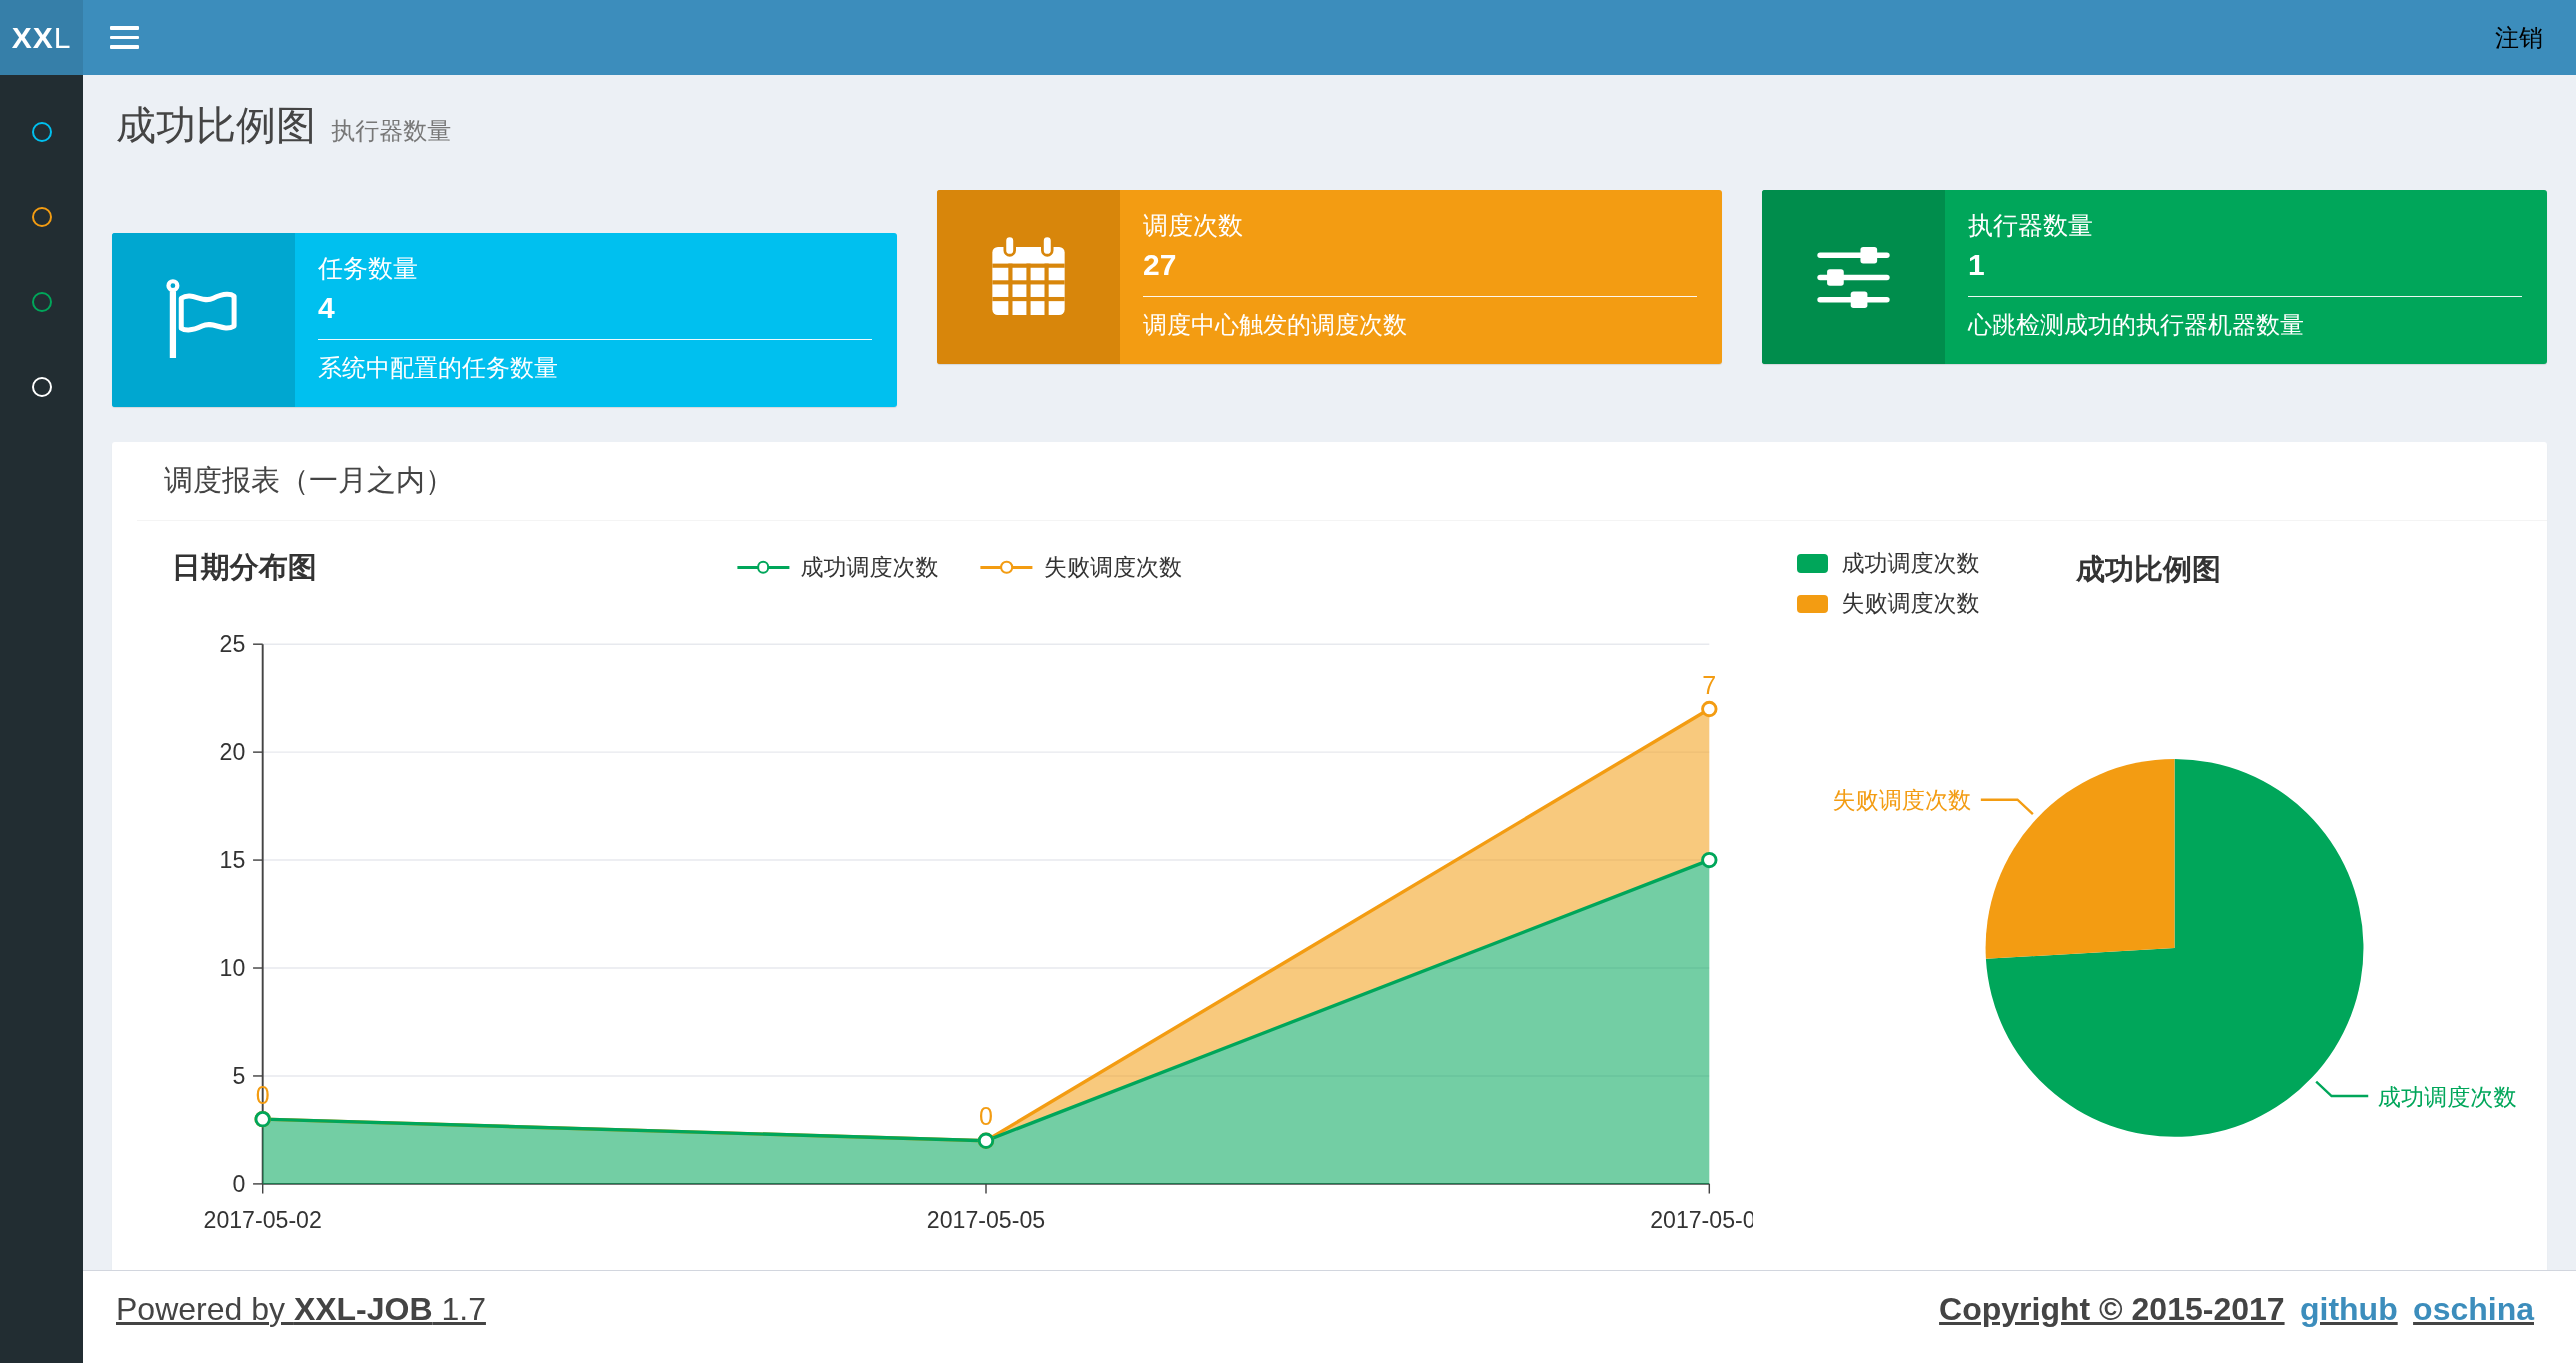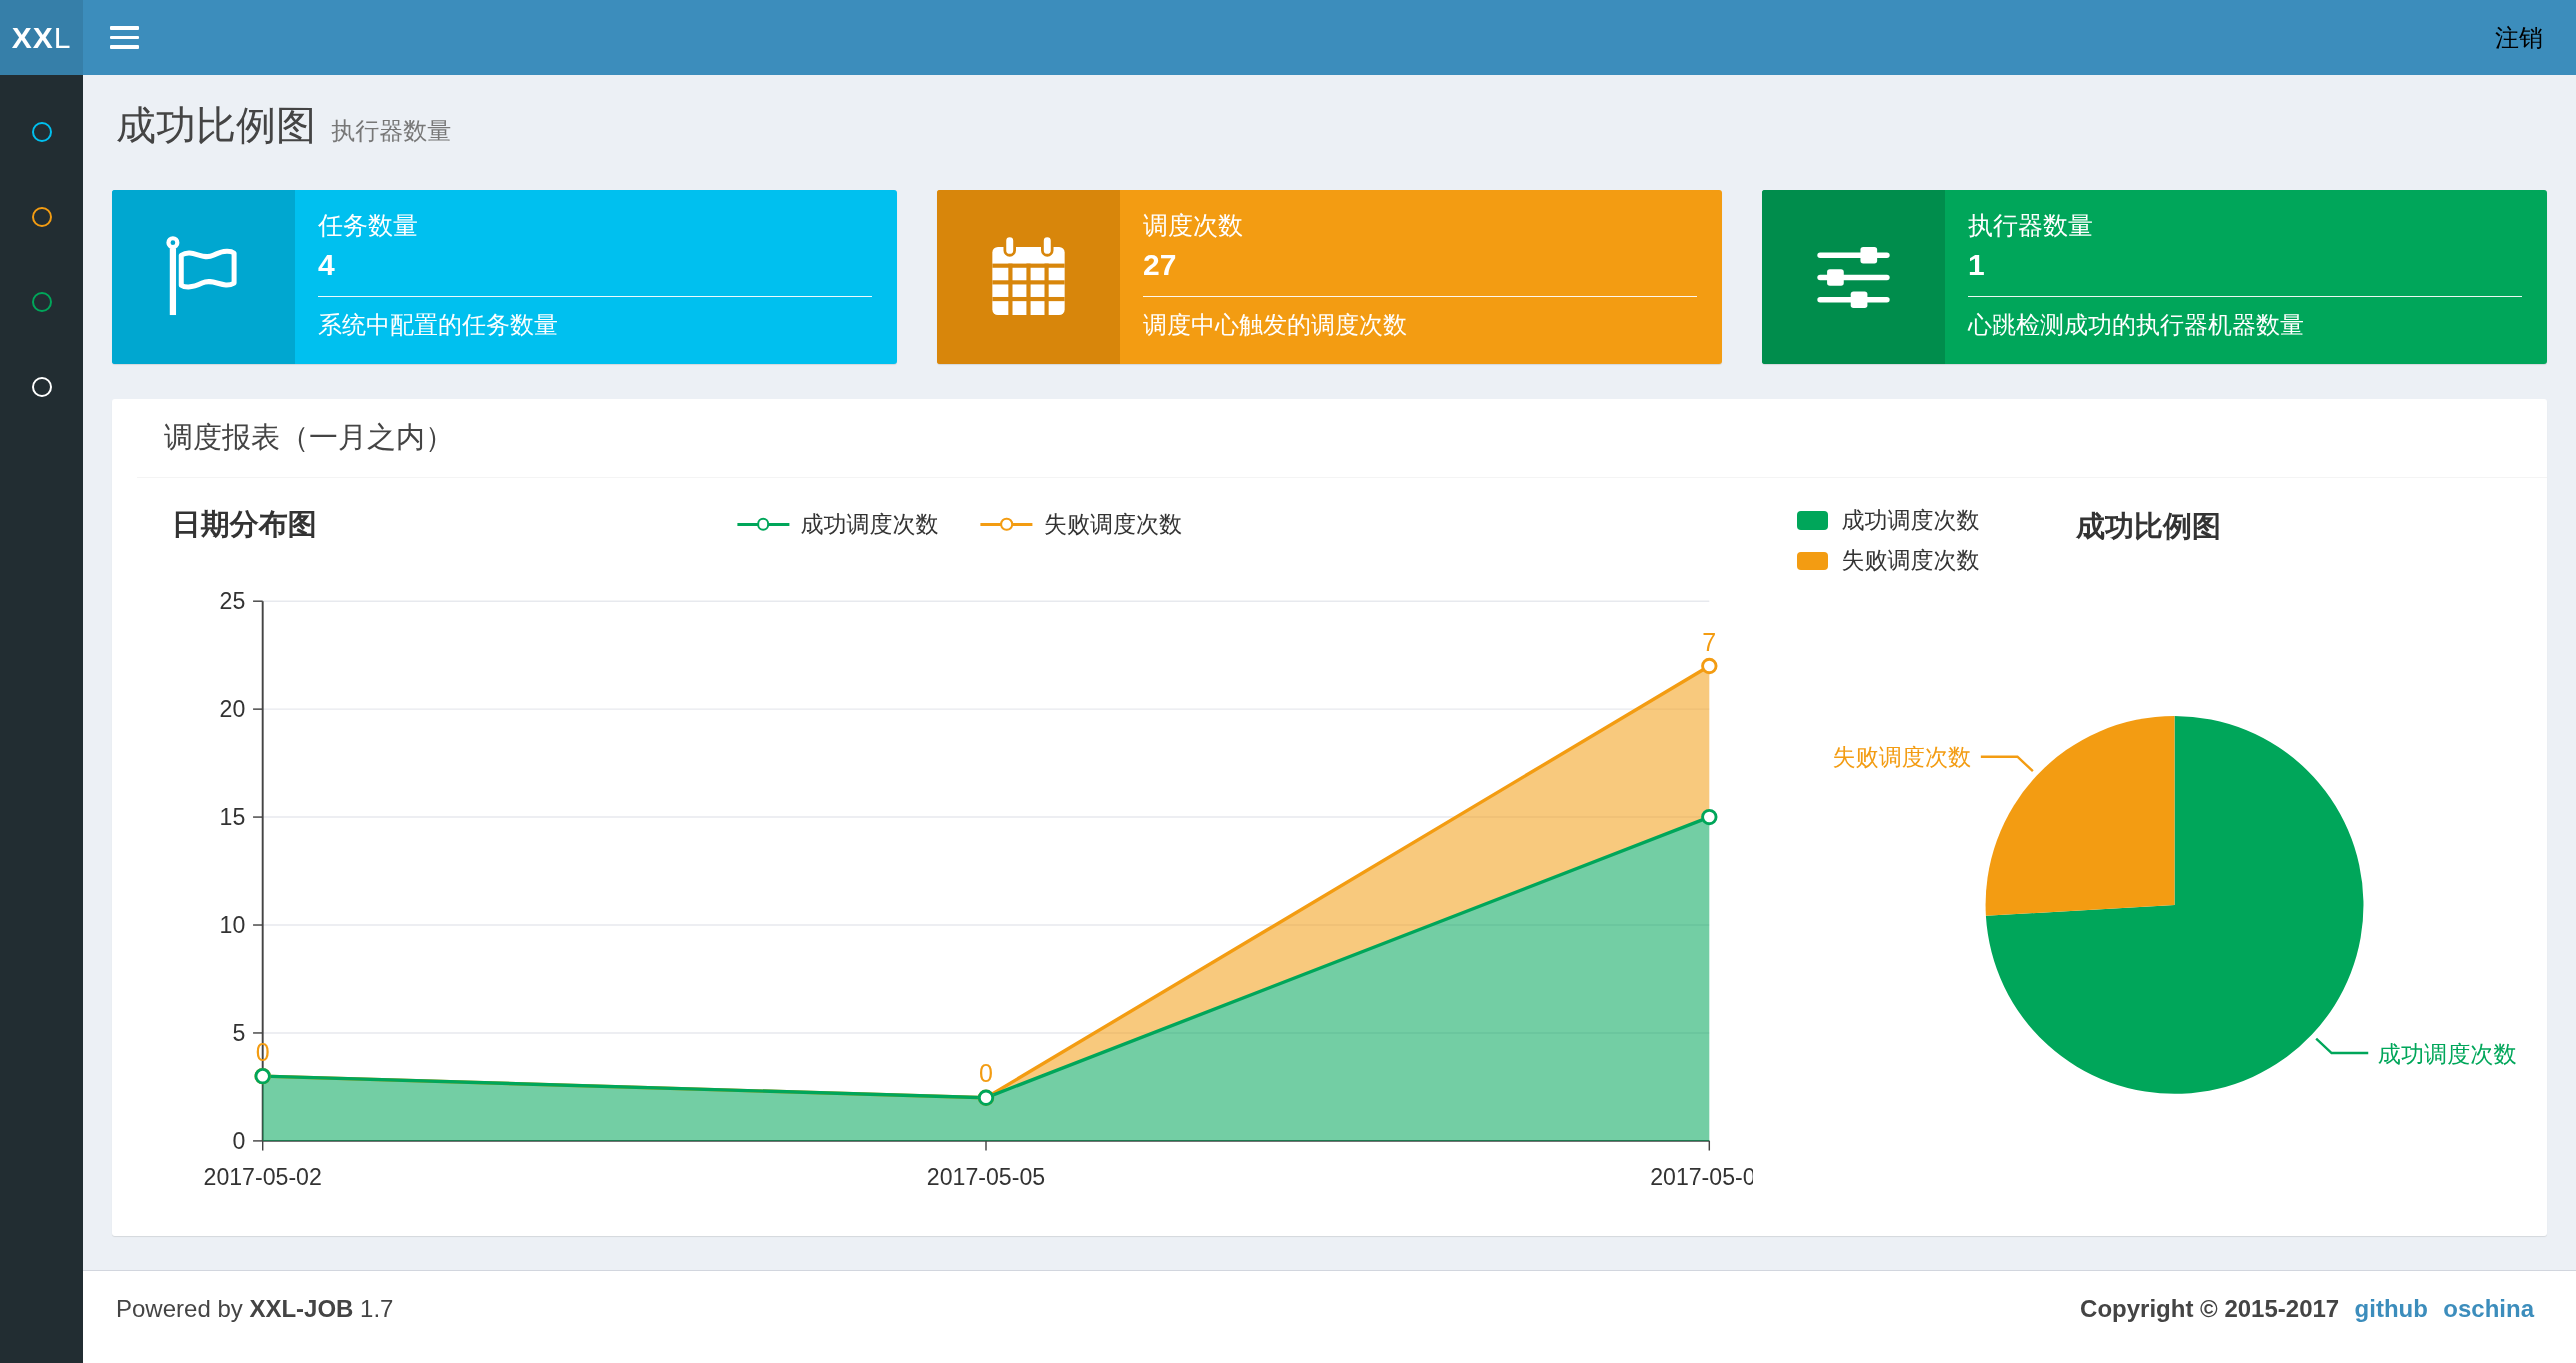--- a/index.html
+++ b/index.html
@@ -62,21 +62,21 @@
   .pie-legend .legend-item { gap:13.5px; }
   .legend-swatch { width:31px; height:18.3px; border-radius:3.9px; }
   .pie-title { position:absolute; left:50%; top:3.9px; transform:translateX(-50%); font-size:29px; font-weight:bold; color:#333; white-space:nowrap; }
   .pie-svg-wrap { padding-top:50px; }
 
   svg .axis-label { font-size:24px; fill:#333; }
   svg .value-label { font-size:26px; }
   svg .pie-label { font-size:24px; font-weight:500; }
 
   
-  .footer { position:absolute; left:83px; right:0; bottom:0; height:93px; background:#fff; border-top:1px solid #d2d6de; display:flex; align-items:center; padding:0 42px 16px 33px; font-size:24px; color:#444; }
+  .footer { position:absolute; left:83px; right:0; bottom:0; height:93px; background:#fff; border-top:1px solid #d2d6de; display:flex; align-items:center; padding:0 42px 16px 33px; font-size:32px; color:#444;text-decoration:underline; }
   .footer .spacer { flex:1; }
   .footer .bold { font-weight:bold; }
   .footer a { color:#3c8dbc; text-decoration:none; margin-left:15.4px; font-weight:bold; }
 </style>
 </head>
 <body>
 
 <header class="navbar">
   <div class="logo">
     <b>XX</b>
@@ -112,21 +112,21 @@
 
 <main class="main">
 
   <div class="page-header">
     <span class="page-title">成功比例图</span>
     <span class="page-subtitle">执行器数量</span>
   </div>
 
   <div class="info-row">
 
-    <div class="info-box" style="background-color: rgb(0, 192, 239);">
+    <div class="info-box" style="background-color: rgb(0, 192, 239); margin-top: 43px;">
       <div class="info-box-icon" style="background-color: rgb(0, 167, 208); color: rgb(0, 167, 208);">
         <svg viewBox="0 0 64 64" width="89" height="89">
           <circle cx="10" cy="7" r="3.2" fill="none" stroke="#fff" stroke-width="3"></circle>
           <line x1="10" y1="11" x2="10" y2="59" stroke="#fff" stroke-width="4.5"></line>
           <path d="M16 16 C 24 11, 31 20, 39 16 C 47 12, 52 13, 54 14.5 L 54 36 C 46 40.5, 39 32, 31 36 C 23 40, 18 39, 16 37.5 Z" fill="none" stroke="#fff" stroke-width="3.6" stroke-linejoin="round"></path>
         </svg>
       </div>
       <div class="info-box-content">
         <div class="info-box-title">任务数量</div>
         <div class="info-box-value">4</div>

